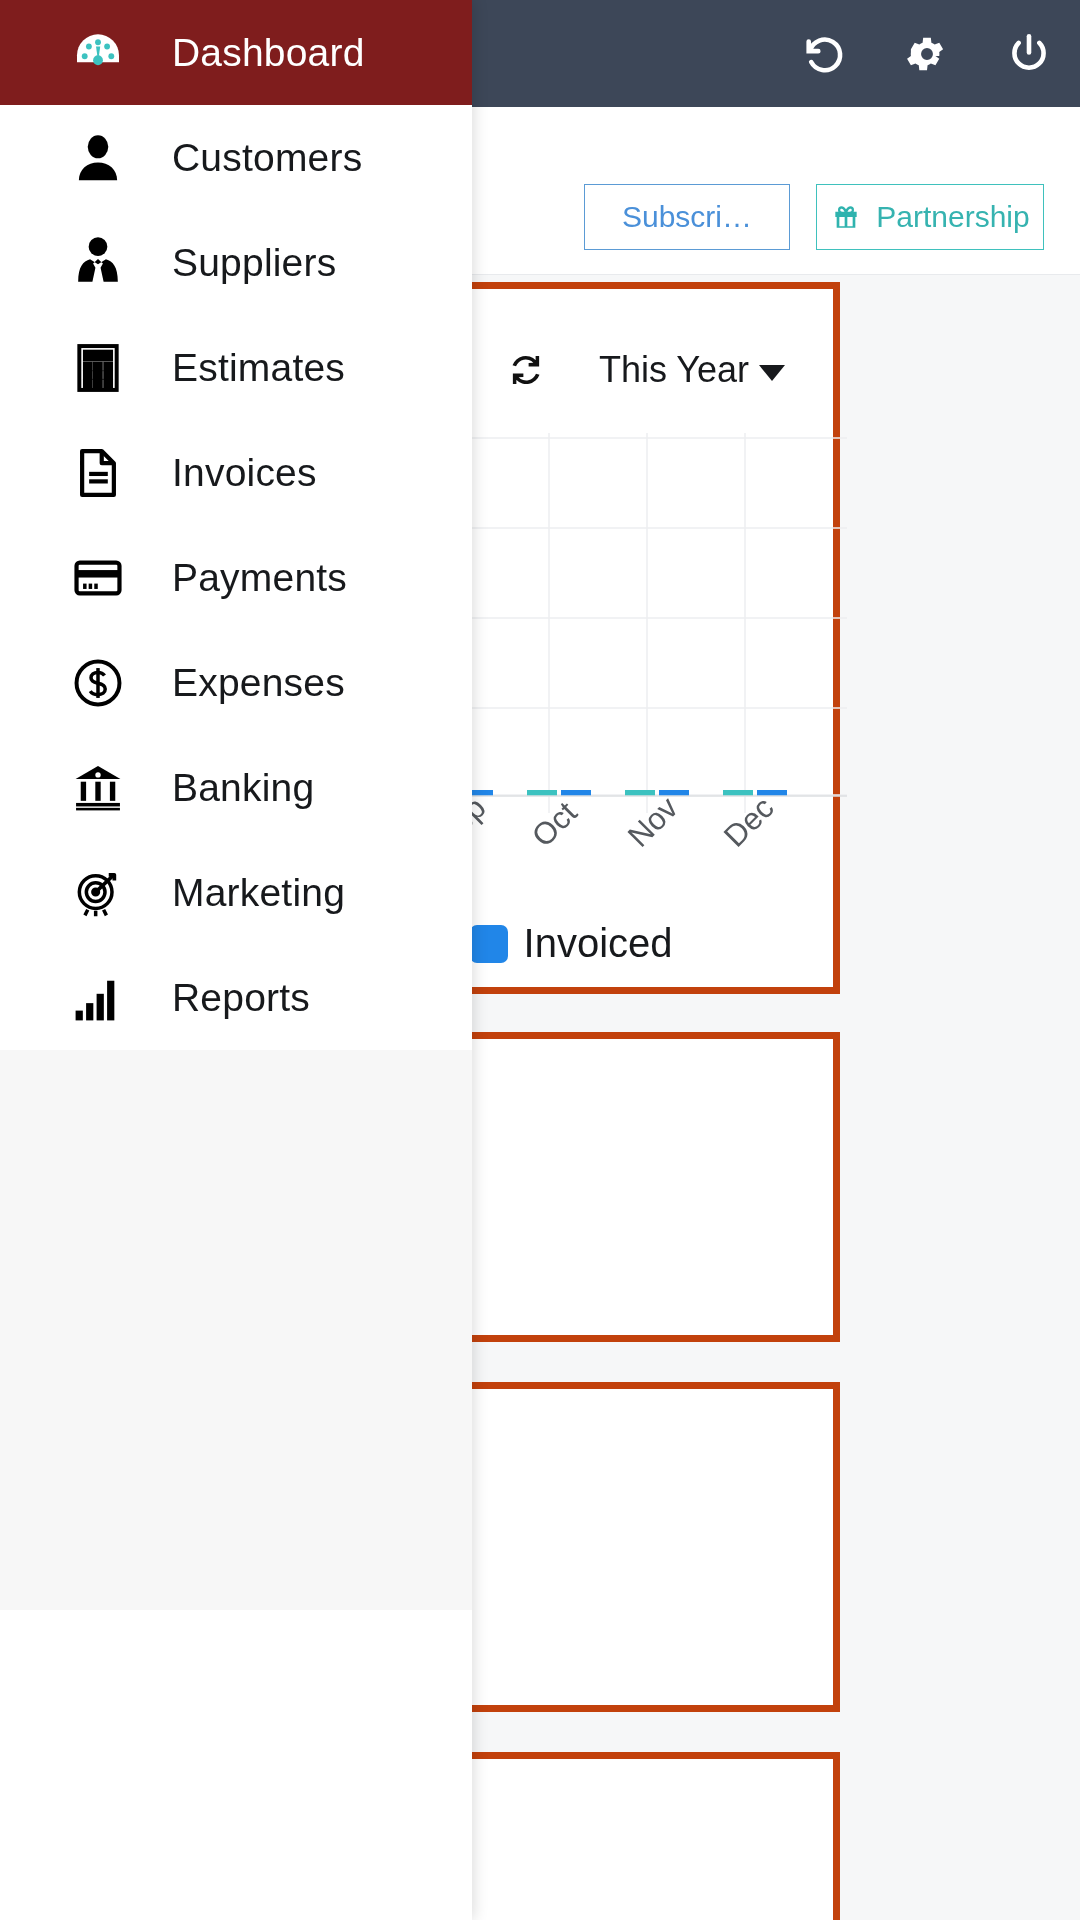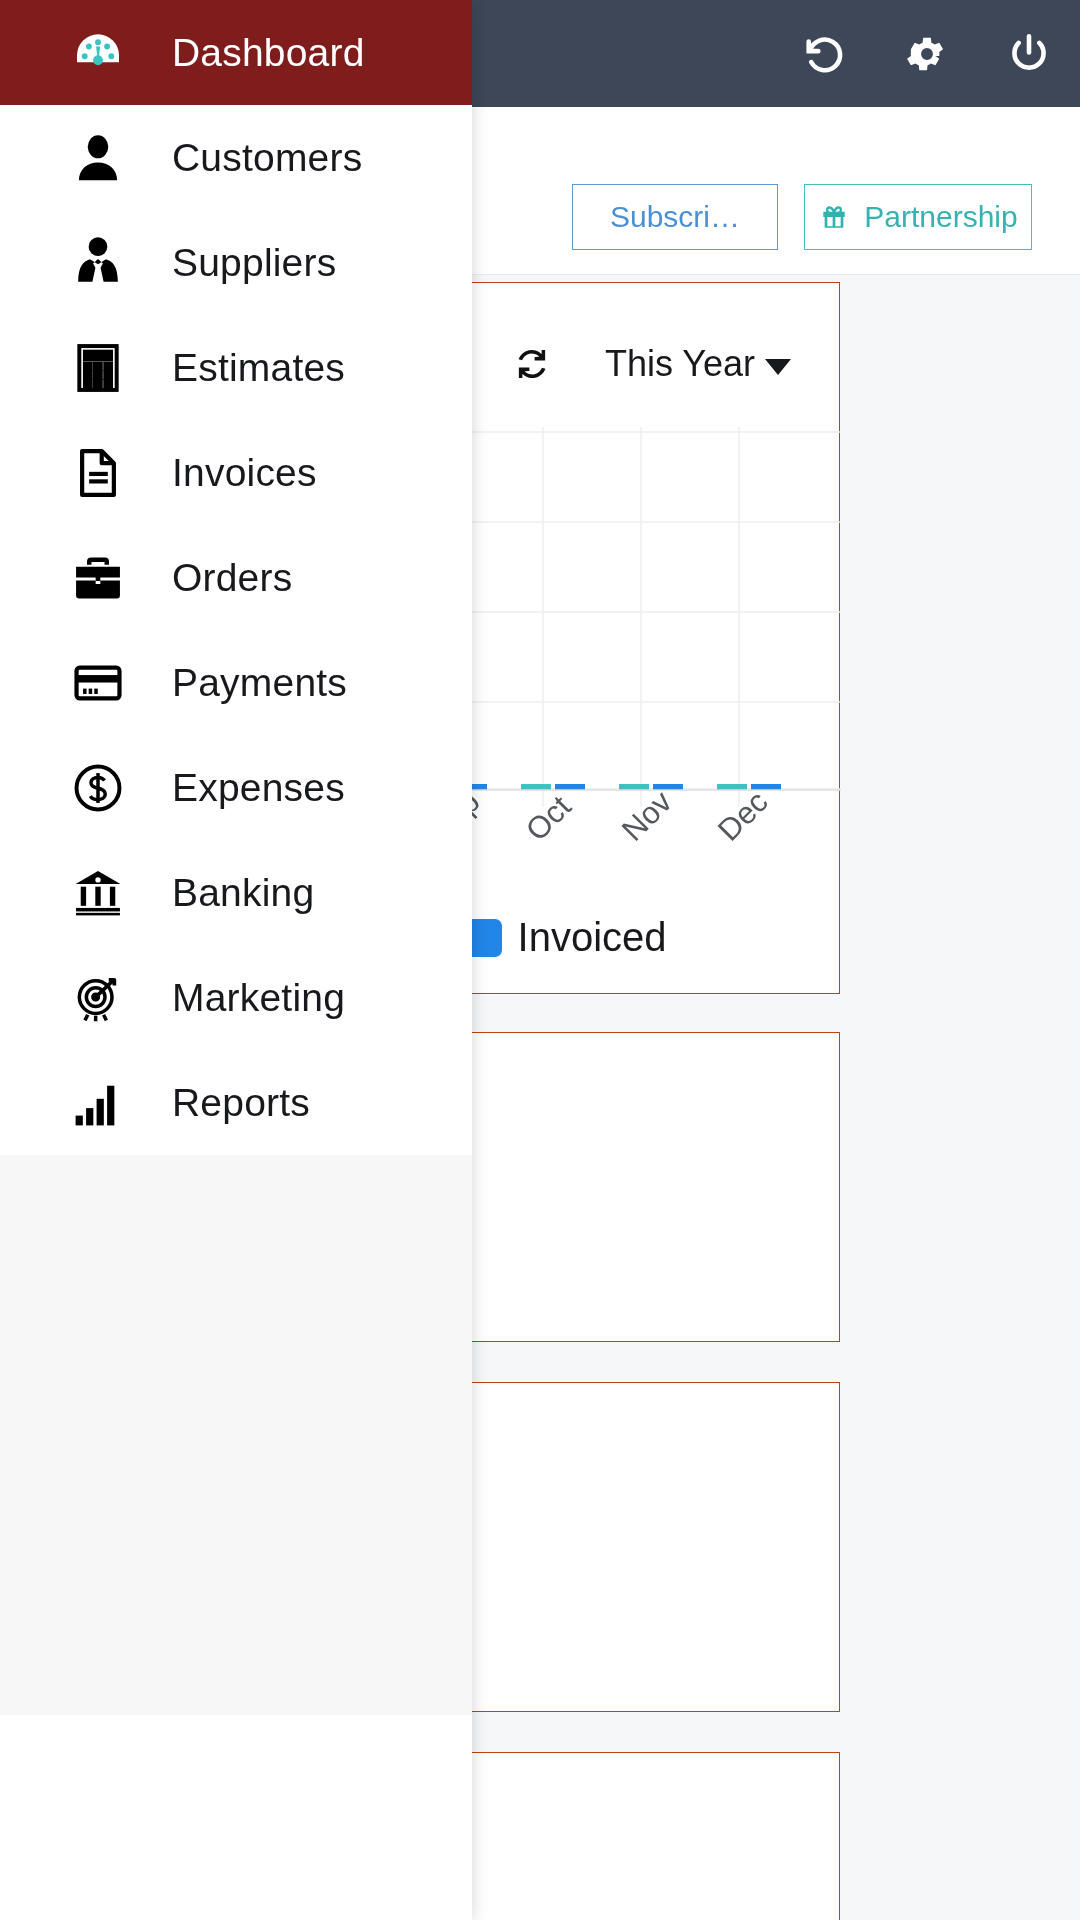--- a/index.html
+++ b/index.html
@@ -24,34 +24,34 @@
   }
   .tb-ico { width:46px; height:46px; color:#ffffff; display:block; }
 
   .white-band {
     position:absolute; left:0; top:107px; width:1080px; height:168px;
     background:#ffffff; border-bottom:1px solid #e8eaed;
   }
   .action-row {
     position:absolute; left:0; top:182px; width:1080px; height:70px;
     display:flex; align-items:center; justify-content:flex-end;
-    padding-right:48px; gap:26px;
+    padding-right:36px; gap:26px;
   }
   .btn-outline {
     height:66px; border:1px solid; background:#ffffff;
     display:flex; align-items:center; justify-content:center; gap:14px;
     padding:0 22px; font-size:30px; white-space:nowrap;
   }
   .btn-sub { border-color:#5b9bd5; color:#4a90d9; width:206px; }
   .btn-part { border-color:#3fc1bd; color:#36b3b0; width:228px; }
   .gift-ico { width:32px; height:32px; display:block; color:#2fb3ae; }
 
   
   .card {
-    position:absolute; background:#ffffff; border:1px solid #c2410c;
+    position:absolute; background:#ffffff; border:7px solid #c2410c;
   }
   #chart-card { left:120px; top:282px; width:720px; height:712px; }
 
   .chart-toolbar {
     position:absolute; right:48px; top:60px;
     display:flex; align-items:center; gap:52px;
   }
   .ct-ico { width:42px; height:42px; color:#111; display:block; }
   .range-select {
     display:flex; align-items:center; gap:10px;
@@ -307,30 +307,20 @@
         <svg viewBox="0 0 24 24" fill="none" stroke="currentColor" stroke-width="1.8" stroke-linejoin="round">
           <path d="M5.2 2.6h8.4l5.2 5.2v13.6H5.2z"></path>
           <path d="M13.6 2.6v5.2h5.2"></path>
           <path d="M8.2 12.4h8"></path>
           <path d="M8.2 15.6h8"></path>
         </svg>
       </span>
       <span class="nav-label">Invoices</span>
     </div>
 
-    <div class="nav-item">
-      <span class="nav-ico">
-        <svg viewBox="0 0 24 24" fill="currentColor">
-          <path d="M9 3.2h6a1.7 1.7 0 0 1 1.7 1.7V6.3h-1.9V5.1H9.2v1.2H7.3V4.9A1.7 1.7 0 0 1 9 3.2z"></path>
-          <path d="M2.6 7.2h18.8v4.6H13v1.5h-2v-1.5H2.6z"></path>
-          <path d="M2.6 13.1H11v1.5h2v-1.5h8.4v6.4a1.3 1.3 0 0 1-1.3 1.3H3.9a1.3 1.3 0 0 1-1.3-1.3z"></path>
-        </svg>
-      </span>
-      <span class="nav-label">Orders</span>
-    </div>
 
     <div class="nav-item">
       <span class="nav-ico">
         <svg viewBox="0 0 24 24" fill="none" stroke="currentColor" stroke-width="1.8">
           <rect x="2.8" y="5.4" width="18.4" height="13.2" rx="1.4"></rect>
           <rect x="2.8" y="8.6" width="18.4" height="3.2" fill="currentColor" stroke="none"></rect>
           <g fill="currentColor" stroke="none">
             <rect x="5.6" y="14.4" width="1.5" height="2.3"></rect>
             <rect x="8" y="14.4" width="1.5" height="2.3"></rect>
             <rect x="10.4" y="14.4" width="1.5" height="2.3"></rect>

